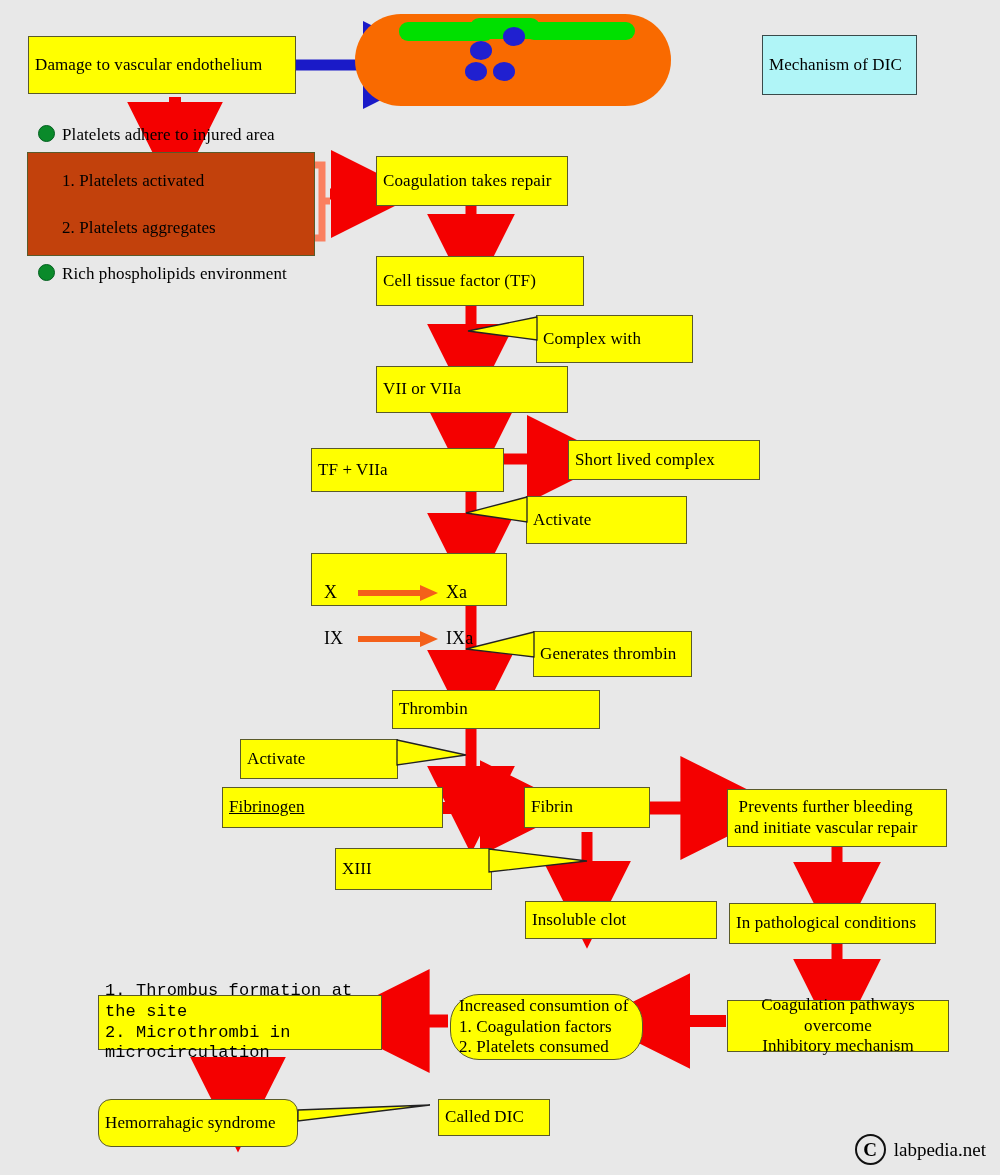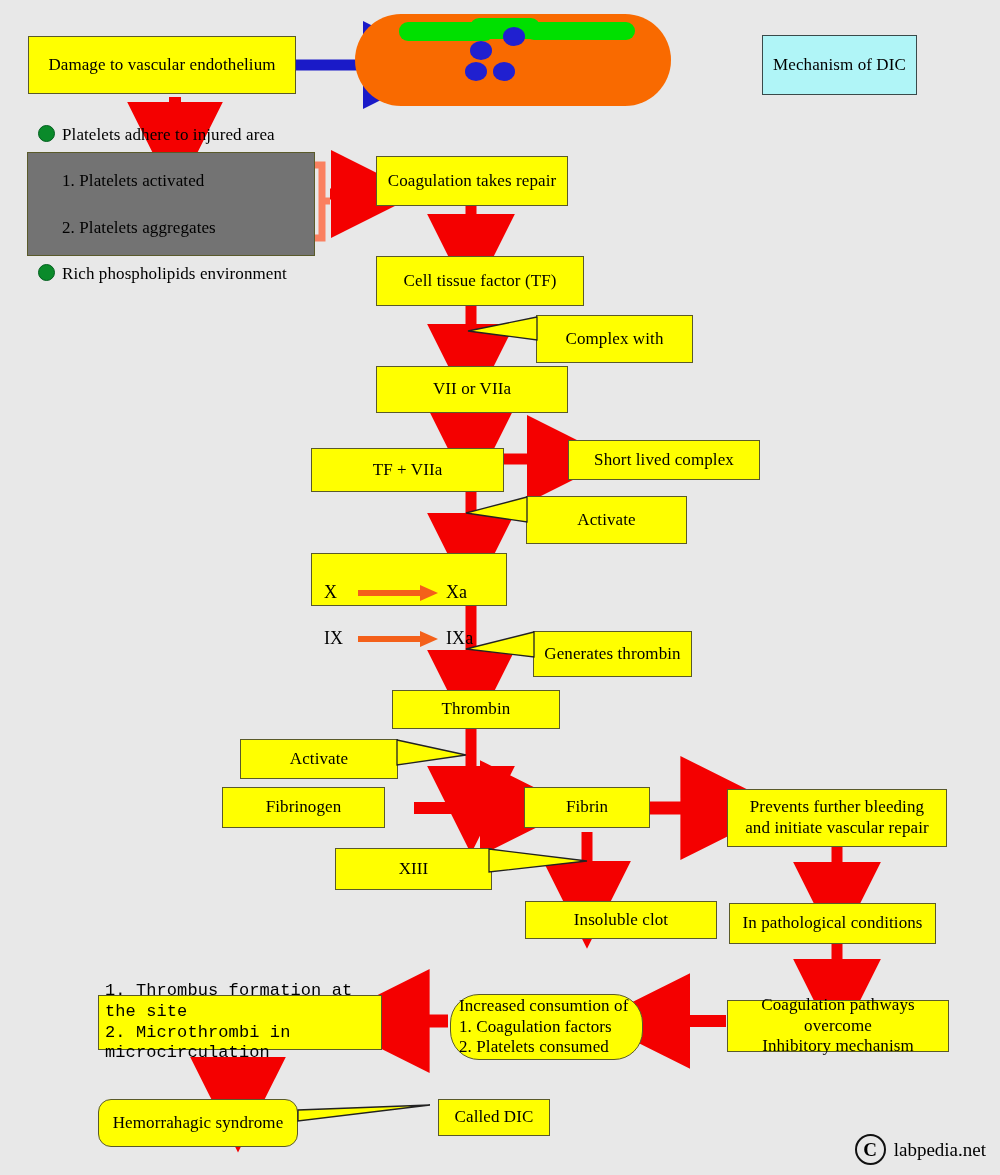--- a/index.html
+++ b/index.html
@@ -15,31 +15,31 @@
   #stage{position:absolute;left:0;top:0;width:1000px;height:1175px;}
 
   
   .box{
     position:absolute;
     background:#ffff00;
     border:1px solid #5a5a2a;
     box-sizing:border-box;
     display:flex;
     align-items:center;
-    justify-content:center;
+    justify-content:flex-start;
     text-align:center;
     font-size:17px;
     line-height:1.22;
     letter-spacing:.1px;
     padding:2px 6px;
     z-index:6;
     white-space:pre-line;
   }
   .box.left{justify-content:flex-start;text-align:left;}
-  .box.pale{background:#737373;}
+  .box.pale{background:#c2410c;}
   .box.cyan{background:#b0f5f7;border:1px solid #3a4a4a;}
 
   
   .callout{z-index:7;}
 
   
   #wires{position:absolute;left:0;top:0;width:1000px;height:1175px;z-index:4;}
   #wires-top{position:absolute;left:0;top:0;width:1000px;height:1175px;z-index:8;pointer-events:none;}
 
   
@@ -266,29 +266,29 @@
         <span class="shaft"></span><span class="head"></span>
       </span>
       <span class="lbl r">IXa</span>
     </div>
   </div>
 
   <div class="box callout" style="left:533px;top:631px;width:159px;height:46px;">
     <span>Generates thrombin</span>
   </div>
 
-  <div class="box" style="left:392px;top:690px;width:168px;height:39px;">
+  <div class="box" style="left:392px;top:690px;width:208px;height:39px;">
     <span>Thrombin</span>
   </div>
 
   <div class="box callout" style="left:240px;top:739px;width:158px;height:40px;">
     <span>Activate</span>
   </div>
 
-  <div class="box" style="left:222px;top:787px;width:163px;height:41px;">
+  <div class="box" style="left:222px;top:787px;width:221px;height:41px;text-decoration:underline;">
     <span>Fibrinogen</span>
   </div>
 
   <div class="box" style="left:524px;top:787px;width:126px;height:41px;">
     <span>Fibrin</span>
   </div>
 
   <div class="box callout" style="left:335px;top:848px;width:157px;height:42px;">
     <span>XIII</span>
   </div>

